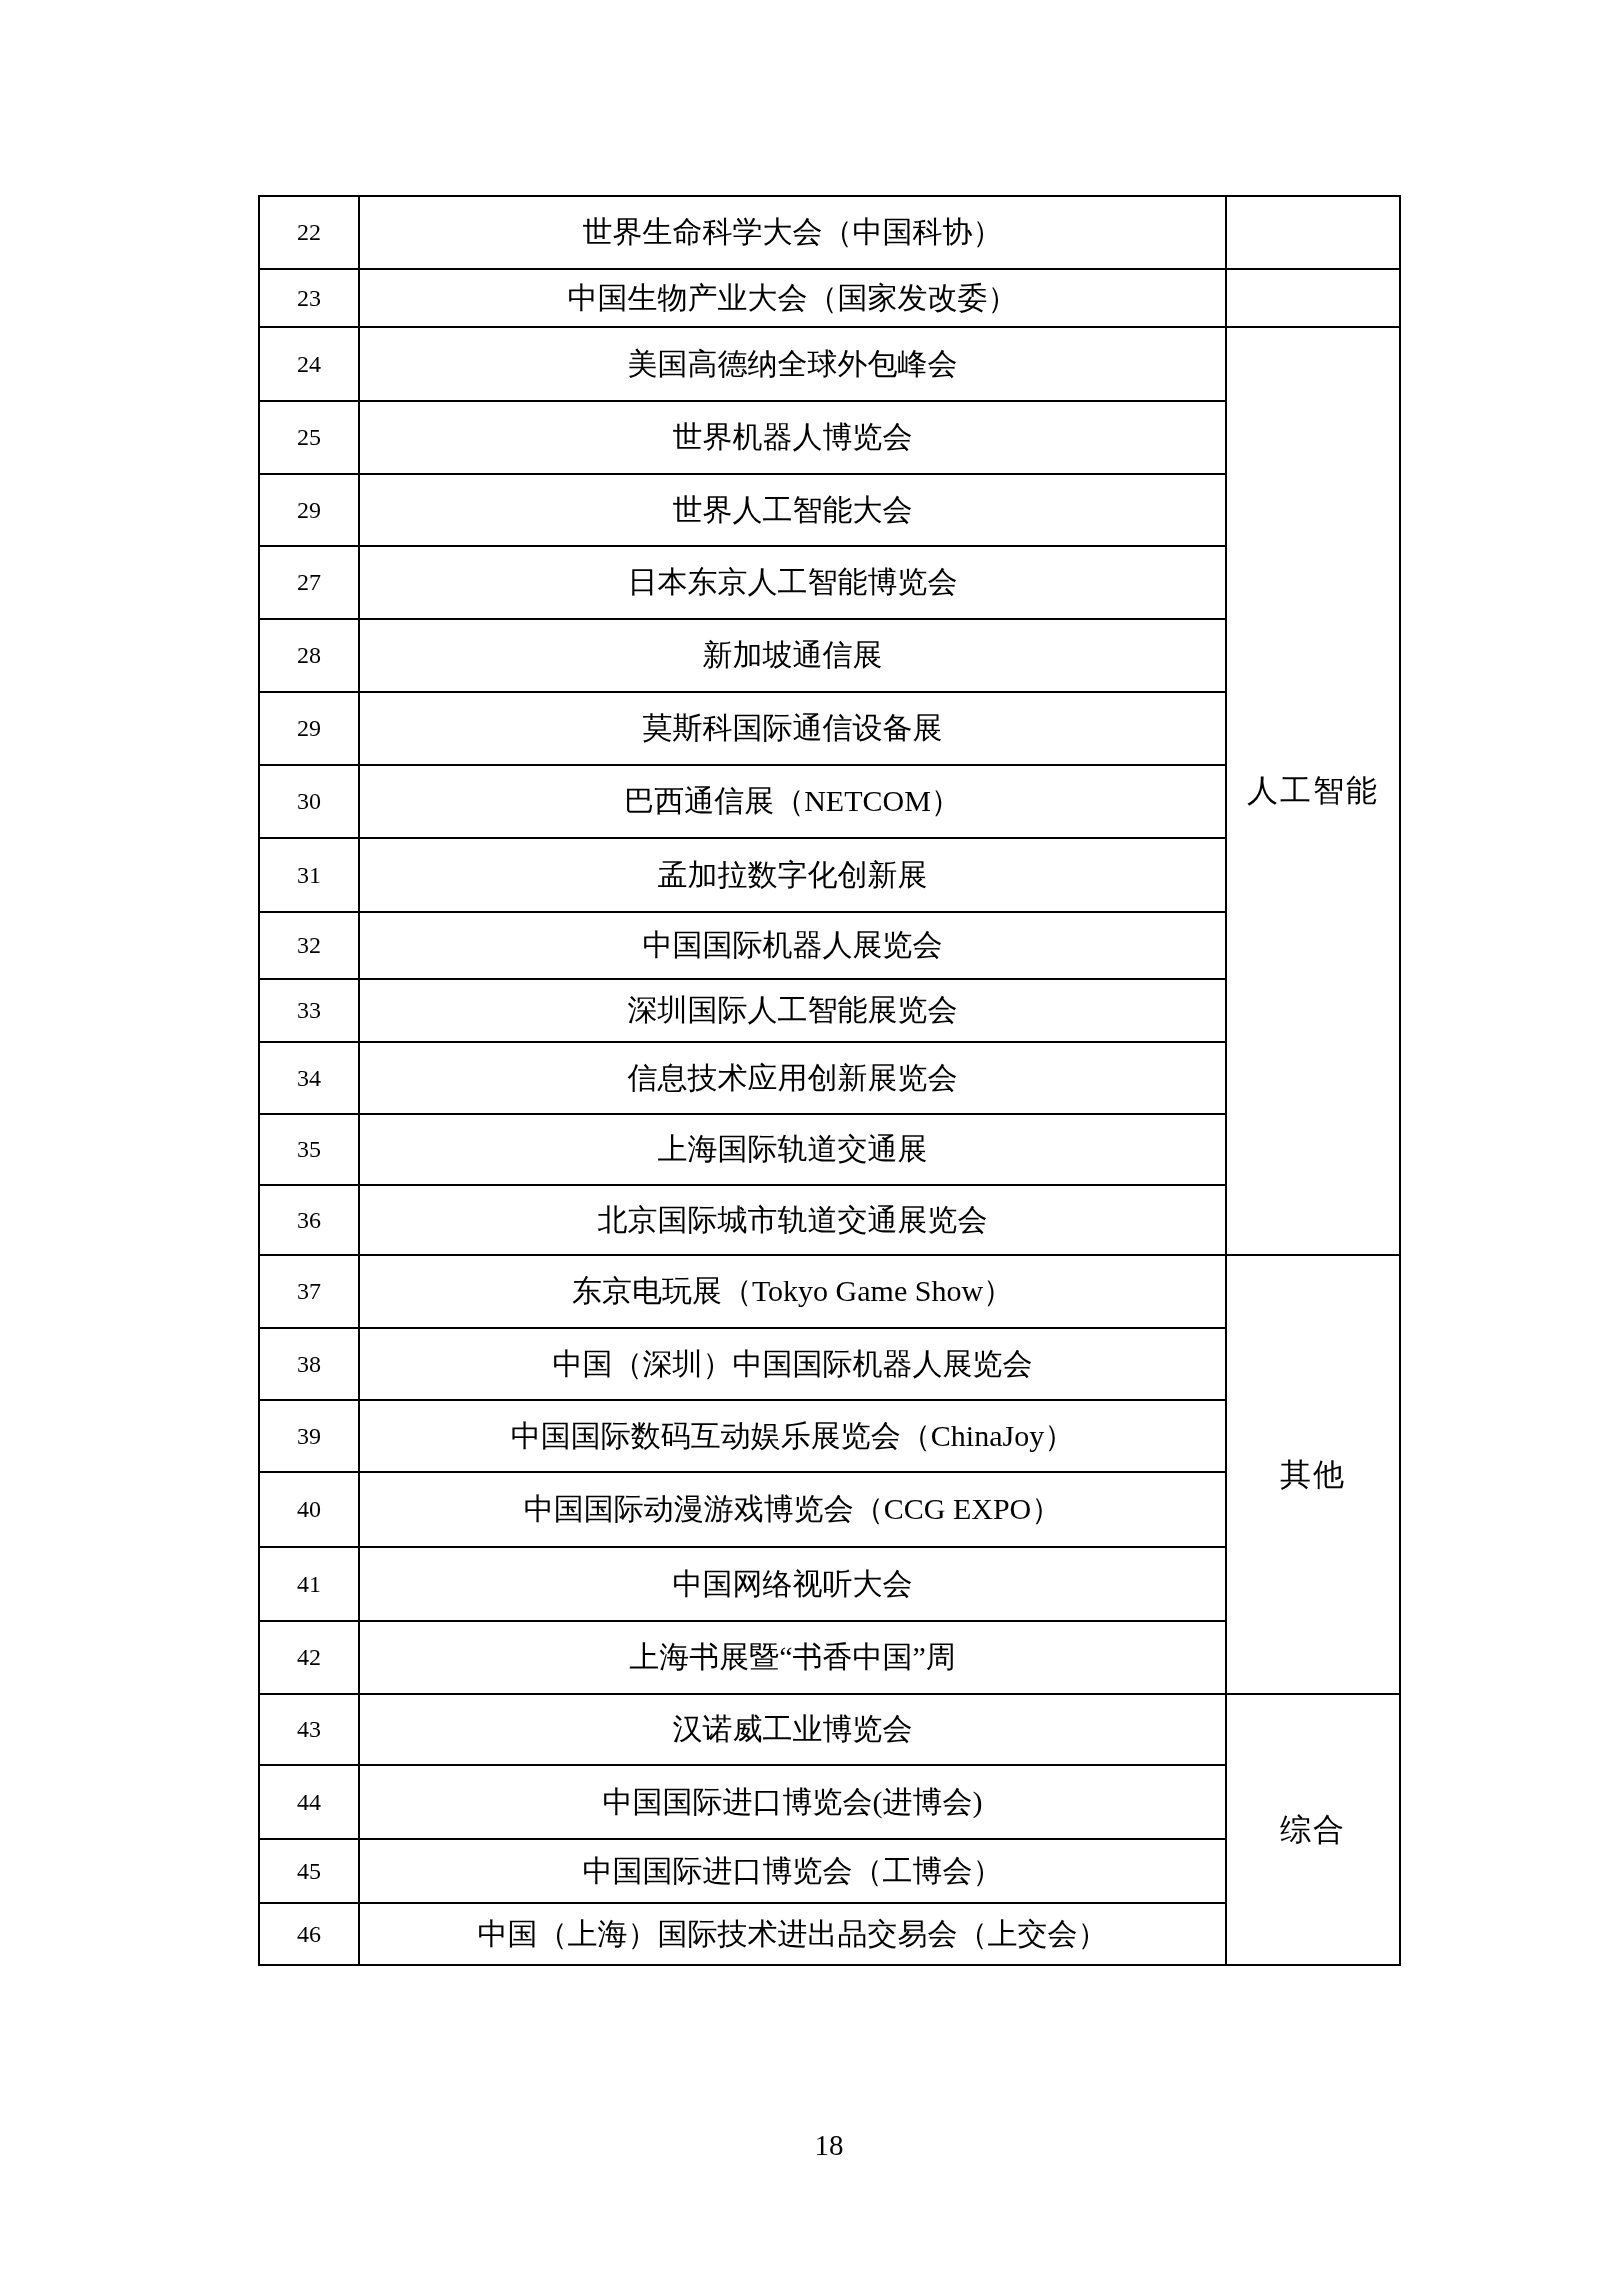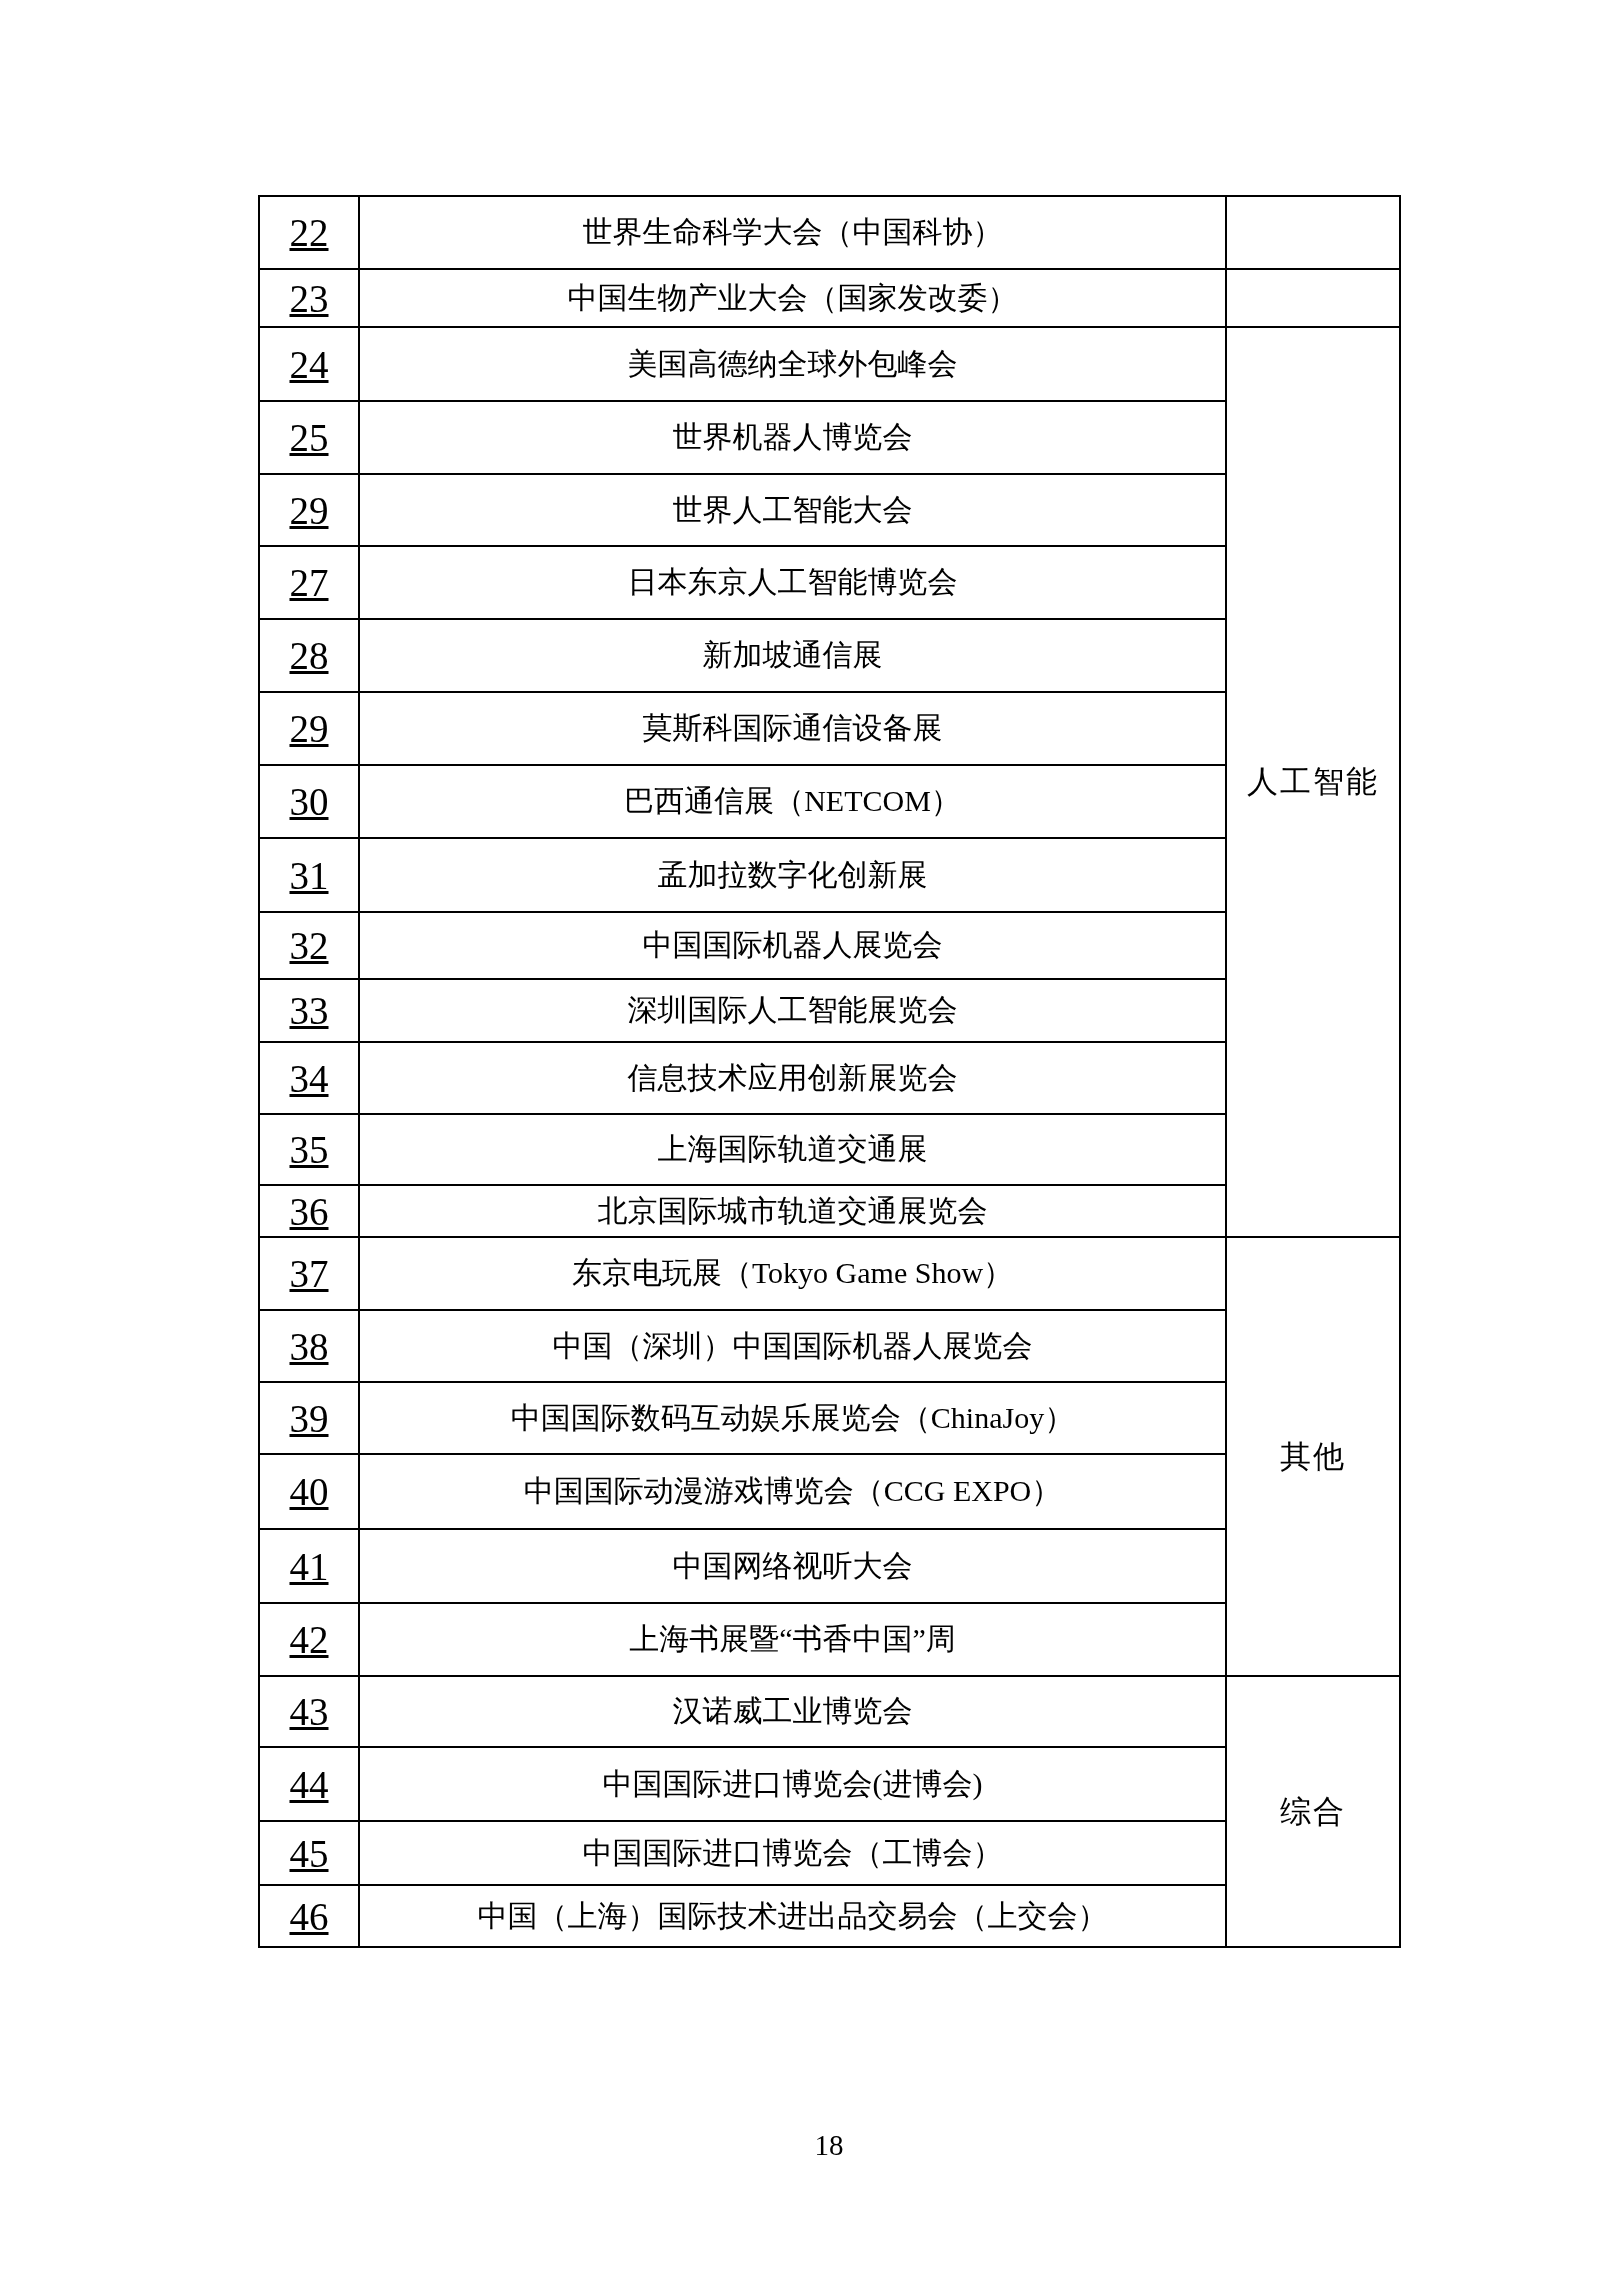--- a/index.html
+++ b/index.html
@@ -29,22 +29,21 @@
     border: 2.9px solid #000;
   }
   table.exhibition-table td {
     border: 2px solid #000;
     text-align: center;
     vertical-align: middle;
     padding: 0 5.9px;
     overflow: hidden;
   }
   td.num {
-    font-size: 39px;
-    text-decoration: underline;
+    font-size: 24px;
   }
   td.name {
     font-size: 30px;
   }
   td.cat {
     font-size: 31px;
     letter-spacing: 2px;
   }
   
   tr:nth-child(1)  { height: 73px; }
@@ -54,21 +53,21 @@
   tr:nth-child(5)  { height: 72px; }
   tr:nth-child(6)  { height: 73px; }
   tr:nth-child(7)  { height: 73px; }
   tr:nth-child(8)  { height: 73px; }
   tr:nth-child(9)  { height: 73px; }
   tr:nth-child(10) { height: 74px; }
   tr:nth-child(11) { height: 67px; }
   tr:nth-child(12) { height: 63px; }
   tr:nth-child(13) { height: 72px; }
   tr:nth-child(14) { height: 71px; }
-  tr:nth-child(15) { height: 52px; padding-left: 8px; }
+  tr:nth-child(15) { height: 70px; padding-left: 8px; }
   tr:nth-child(16) { height: 73px; }
   tr:nth-child(17) { height: 72px; }
   tr:nth-child(18) { height: 72px; }
   tr:nth-child(19) { height: 75px; }
   tr:nth-child(20) { height: 74px; }
   tr:nth-child(21) { height: 73px; }
   tr:nth-child(22) { height: 71px; }
   tr:nth-child(23) { height: 74px; }
   tr:nth-child(24) { height: 64px; }
   tr:nth-child(25) { height: 62px; }

